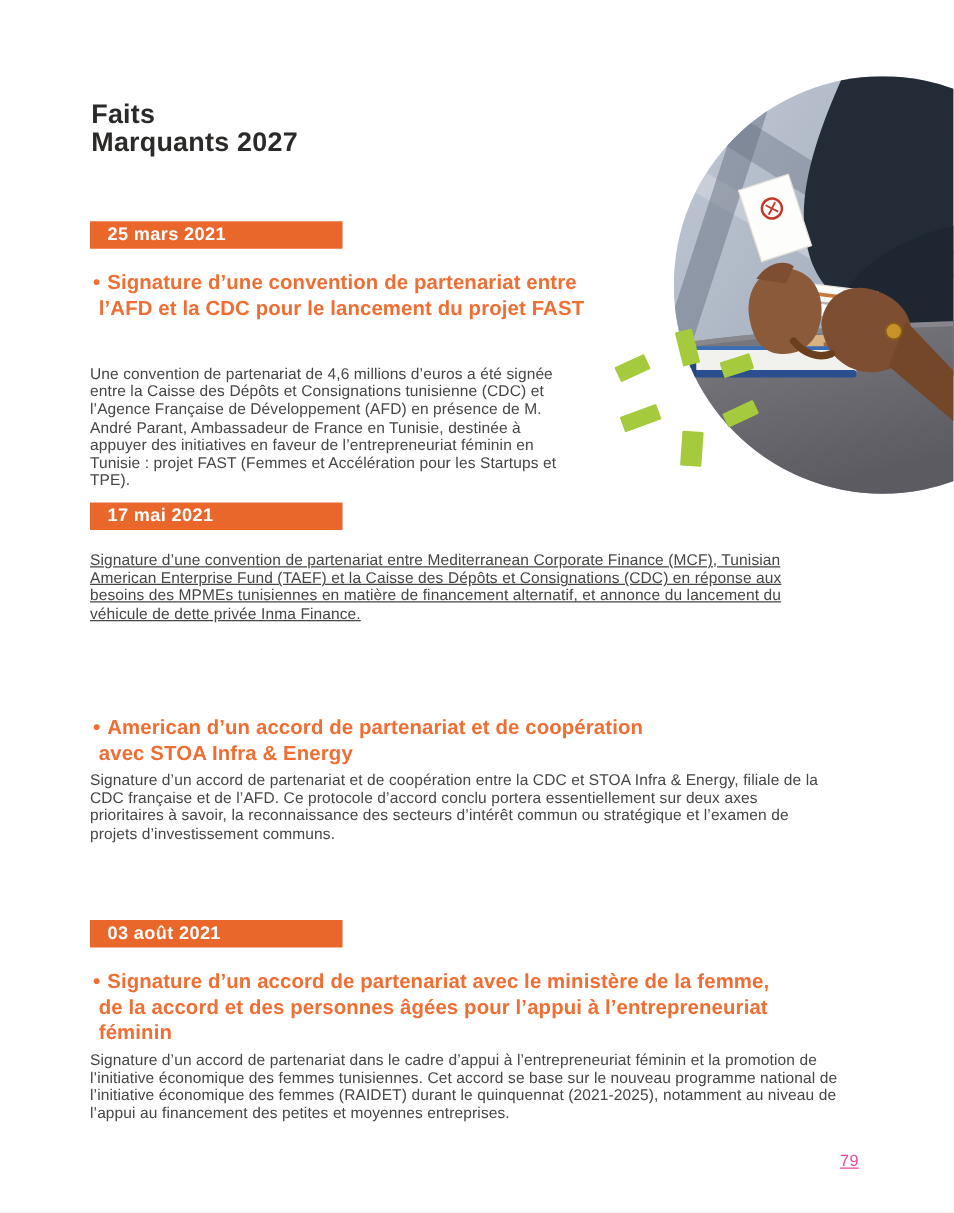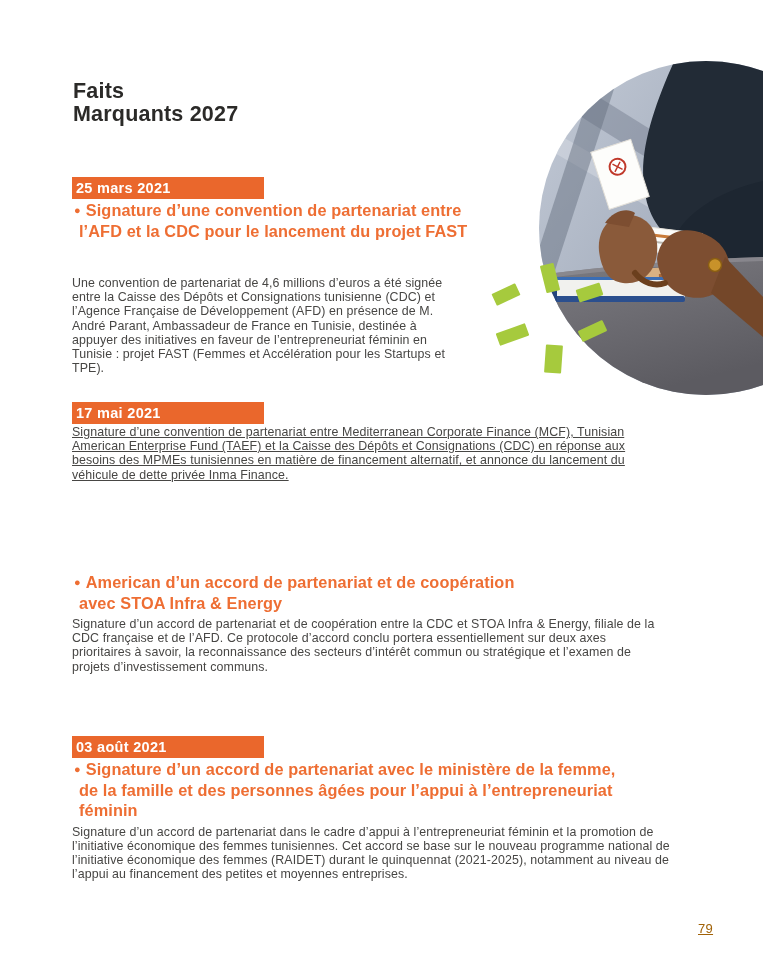--- a/index.html
+++ b/index.html
@@ -29,46 +29,46 @@
   .cf3{left:577px;top:286px;width:25px;height:13px;transform:rotate(-18deg);}
   .cf4{left:497px;top:328px;width:31px;height:13px;transform:rotate(-20deg);}
   .cf5{left:579px;top:325px;width:27px;height:12px;transform:rotate(-25deg);}
   .cf6{left:545px;top:345px;width:17px;height:28px;transform:rotate(4deg);}
   .section{position:absolute;left:72px;}
   .s1{top:177px;}
   .s2{top:402px;}
   .s3{top:572px;}
   .s4{top:736px;}
   .date-badge{
-    width:188px;height:22px;line-height:22px;padding-left:4px;
+    width:188px;height:22px;line-height:22px;padding-left:14px;
     background:var(--accent-orange);color:#ffffff;
     font-size:14.5px;font-weight:700;letter-spacing:.3px;
-    margin-bottom:1px;
+    margin-bottom:17px;
   }
   .heading{
     margin:0 0 4px 2px;color:var(--heading-orange);
     font-size:16.3px;line-height:20.5px;font-weight:700;letter-spacing:.1px;
   }
   .hline{display:block;}
   .hline.cont{margin-left:5px;}
   .bullet{
     display:inline-block;font-size:11px;vertical-align:2px;margin-right:5px;
     color:var(--heading-orange);
   }
   .body-text{
     margin:0;color:var(--body-gray);
     font-size:12.4px;line-height:14.2px;letter-spacing:.1px;
   }
   .s1 .body-text{width:392px;margin-top:35px;}
   .s2 .body-text{width:588px;text-decoration:underline;}
   .s3 .body-text{width:596px;}
   .s4 .body-text{width:622px;}
   .page-number{
-    position:absolute;left:698px;top:921px;
-    font-size:13px;color:#a16207;letter-spacing:.3px;text-decoration:underline;
+    position:absolute;left:672px;top:921px;
+    font-size:13px;color:#ec4899;letter-spacing:.3px;text-decoration:underline;
   }
 </style>
 </head>
 <body>
 
 <div class="page">
 
   <h1 class="page-title">
     <span>Faits</span>
     <span>Marquants 2027</span>
@@ -167,21 +167,21 @@
       <span class="hline"><span class="bullet">●</span><span>American d’un accord de partenariat et de coopération</span></span>
       <span class="hline cont">avec STOA Infra &amp; Energy</span>
     </h2>
     <p class="body-text">Signature d’un accord de partenariat et de coopération entre la CDC et STOA Infra &amp; Energy, filiale de la CDC française et de l’AFD. Ce protocole d’accord conclu portera essentiellement sur deux axes prioritaires à savoir, la reconnaissance des secteurs d’intérêt commun ou stratégique et l’examen de projets d’investissement communs.</p>
   </div>
 
   <div class="section s4">
     <div class="date-badge">03 août 2021</div>
     <h2 class="heading">
       <span class="hline"><span class="bullet">●</span><span>Signature d’un accord de partenariat avec le ministère de la femme,</span></span>
-      <span class="hline cont">de la famille et des personnes âgées pour l’appui à l’entrepreneuriat</span>
+      <span class="hline cont">de la accord et des personnes âgées pour l’appui à l’entrepreneuriat</span>
       <span class="hline cont">féminin</span>
     </h2>
     <p class="body-text">Signature d’un accord de partenariat dans le cadre d’appui à l’entrepreneuriat féminin et la promotion de l’initiative économique des femmes tunisiennes. Cet accord se base sur le nouveau programme national de l’initiative économique des femmes (RAIDET) durant le quinquennat (2021-2025), notamment au niveau de l’appui au financement des petites et moyennes entreprises.</p>
   </div>
 
   <div class="page-number">79</div>
 
 </div>
 
 </body></html>

